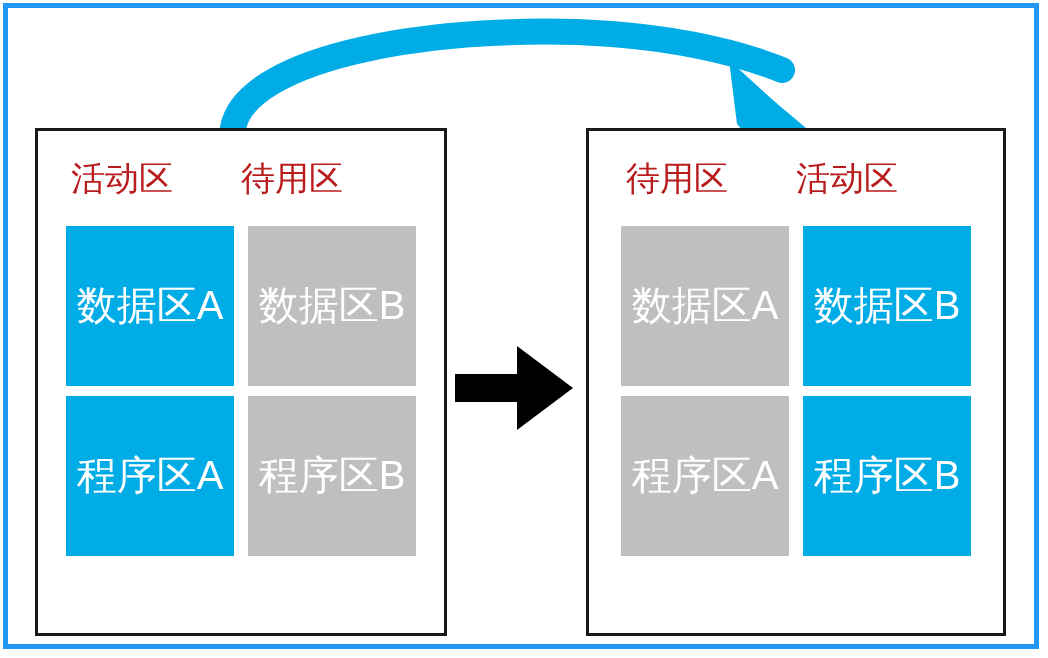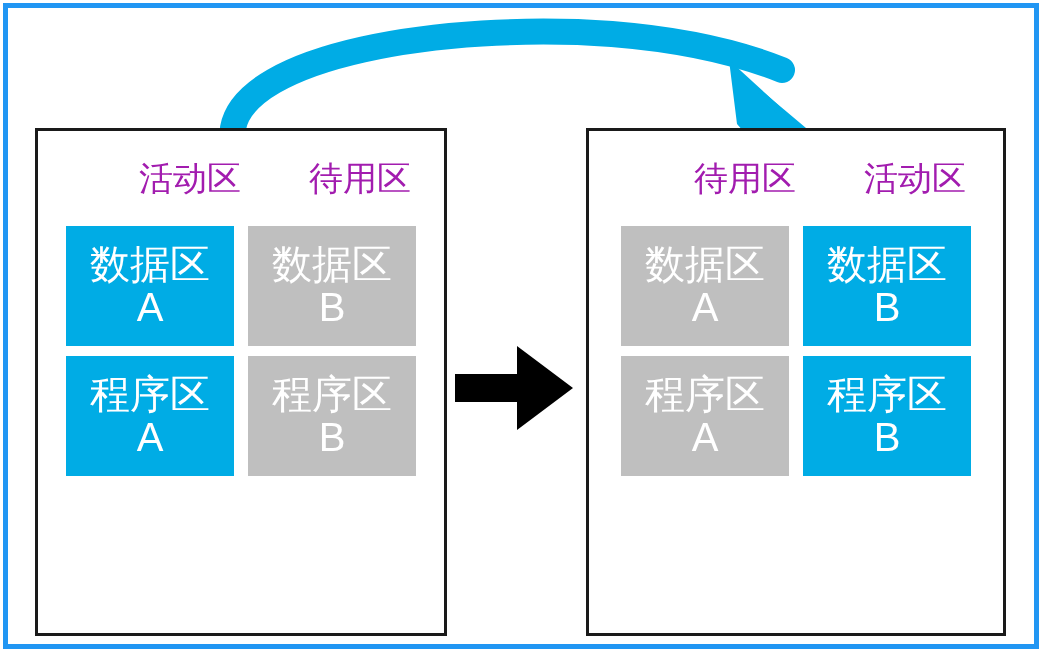--- a/index.html
+++ b/index.html
@@ -74,47 +74,47 @@
   .col-headers {
     position: absolute;
     left: 0;
     top: 30px;
     width: 100%;
     display: flex;
     justify-content: center;
   }
   .col-header {
     width: 170px;
-    text-align: right;
+    text-align: left;
     font-size: 34px;
     line-height: 1;
-    color: #a21caf;
+    color: #b91c1c;
     white-space: nowrap;
   }
 
   
   .blocks {
     position: absolute;
     left: 0;
     top: 95px;
     width: 100%;
     display: flex;
     flex-direction: column;
     align-items: center;
     gap: 10px;
   }
   .block-row {
     display: flex;
     gap: 14px;
   }
   .block {
     width: 168px;
-    height: 120px;
-    display: flex;
-    flex-direction: column;
+    height: 160px;
+    display: flex;
+    flex-direction: row;
     align-items: center;
     justify-content: center;
     color: #ffffff;
     font-size: 40px;
     line-height: 1.08;
     text-align: center;
   }
   .block .block-suffix {
     font-size: 40px;
     line-height: 1.08;

